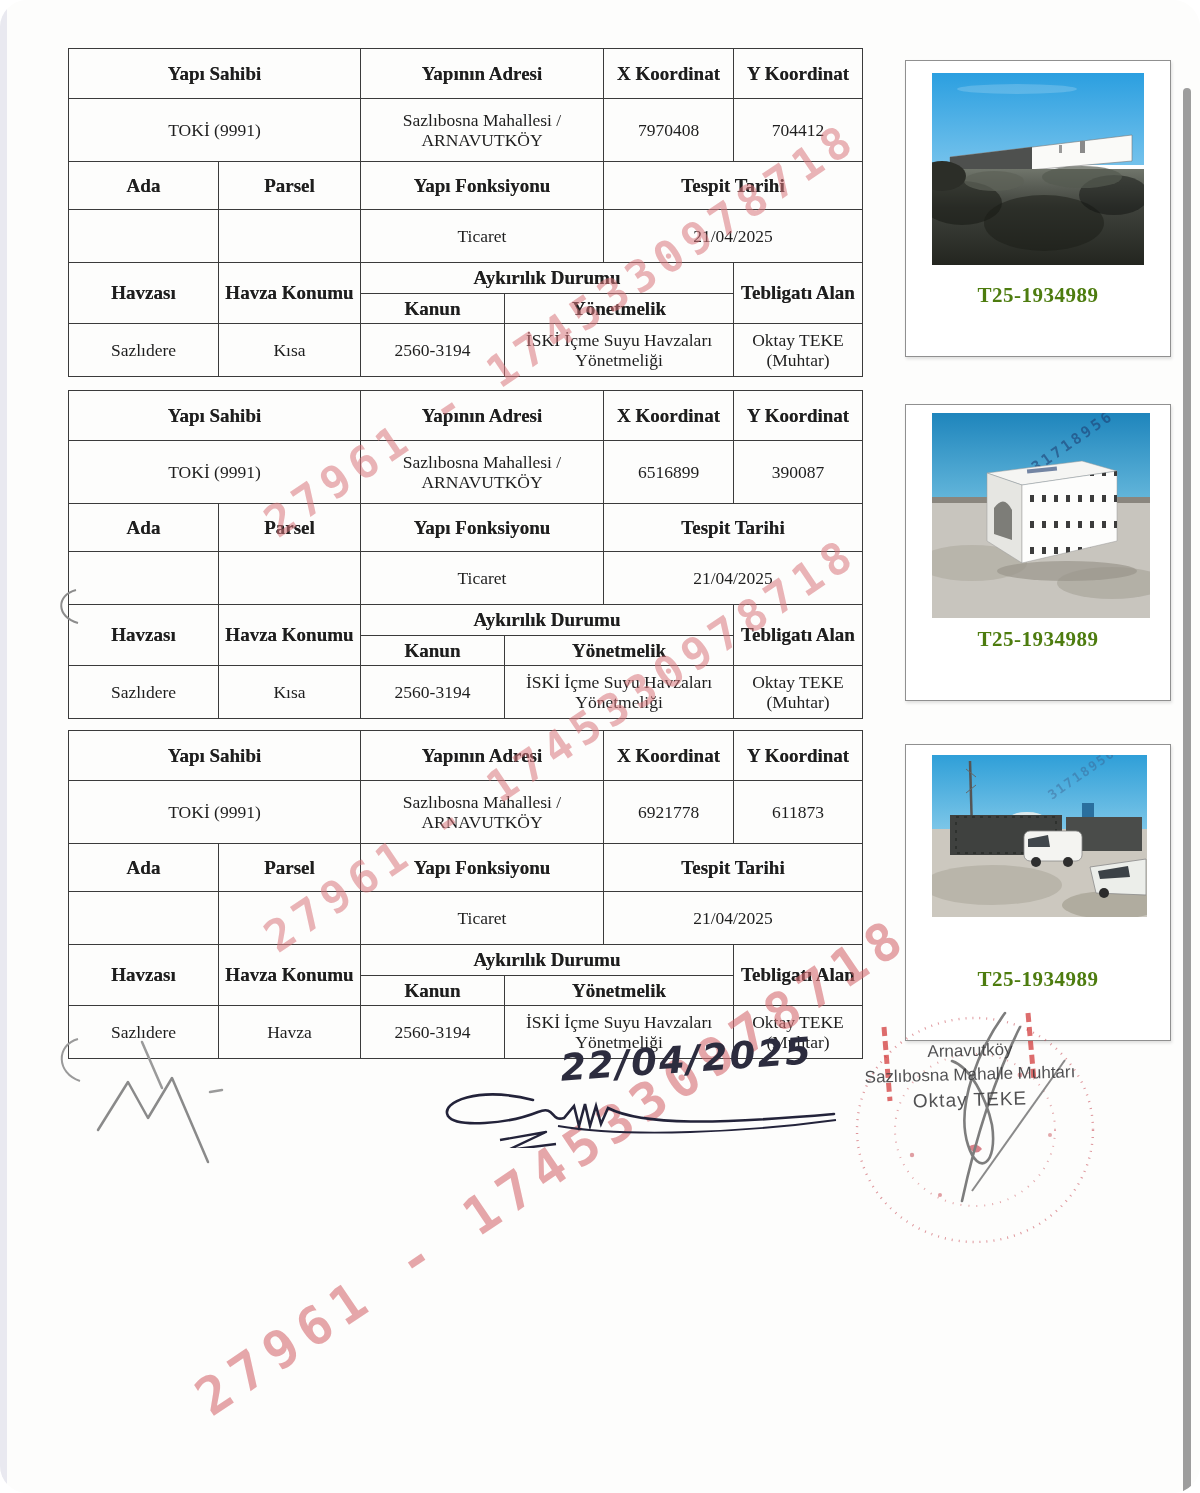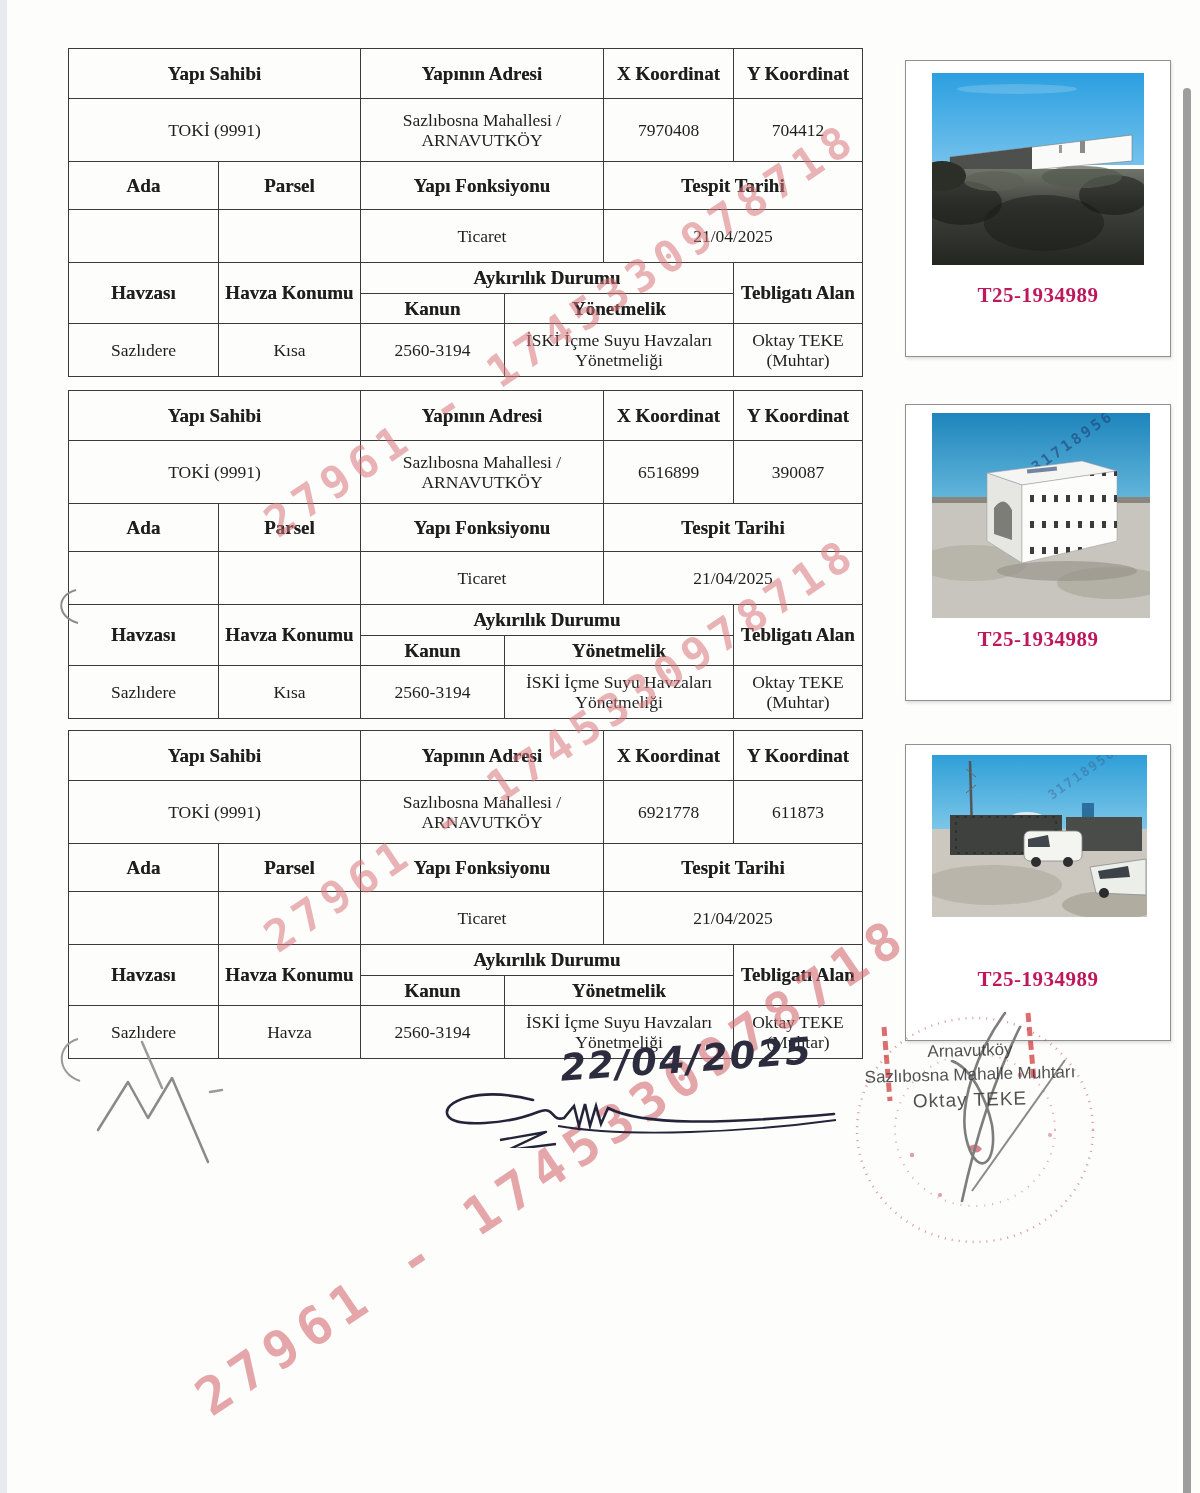--- a/index.html
+++ b/index.html
@@ -1,37 +1,37 @@
 <!DOCTYPE html>
 <html><head>
 <meta charset="utf-8">
 <style>
   html,body{margin:0;padding:0;background:#ffffff;}
   .page{position:relative;width:1200px;height:1493px;background:#fdfdfc;overflow:hidden;
-        font-family:"Liberation Serif",serif;color:#1e1e1e;}
+        font-family:"Liberation Serif",serif;color:#1e1e1e;border-radius:27px;}
   .edge-left{position:absolute;left:0;top:0;width:7px;height:1493px;background:#e9e9f0;}
   .scroll-thumb{position:absolute;left:1183px;top:88px;width:8px;height:1405px;
         background:#9d9d9d;border-radius:4px 4px 0 0;}
   
   .tbl-wrap{position:absolute;left:68px;width:794px;}
   .pos-0{top:48px}.pos-1{top:390px}.pos-2{top:730px}
   table.form{border-collapse:collapse;width:794px;table-layout:fixed;}
   table.form td{border:1.8px solid #3b3b3b;text-align:center;vertical-align:middle;
         padding:1px 3px;line-height:1.15;}
   td.h{font-weight:bold;font-size:19px;text-shadow:0 0 .6px rgba(20,20,20,.65);}
   td.v{font-size:17.5px;}
   tr.rh1 td{height:47px} tr.rv1 td{height:60px} tr.rh2 td{height:45px}
   tr.rv2 td{height:50px} tr.rh3 td{height:28px} tr.rh4 td{height:27px} tr.rv3 td{height:50px}
   
   .frame{position:absolute;left:865px;width:264px;height:295px;background:#fff;
         border:1px solid #909090;box-shadow:1px 2px 3px rgba(0,0,0,.12);}
   .f0{top:44px}.f1{top:388px}.f2{top:728px}
   .frame svg.photo{position:absolute;left:26px;}
   .frame figcaption{position:absolute;top:222px;left:0;width:100%;text-align:center;
-        font-weight:bold;font-size:21px;letter-spacing:.5px;color:#be185d;}
+        font-weight:bold;font-size:21px;letter-spacing:.5px;color:#4d7c0f;}
   
   .wm{position:absolute;font-family:"DejaVu Sans Mono",monospace;font-weight:700;
         white-space:nowrap;transform:rotate(-34deg);transform-origin:center;
         color:rgba(216,118,123,.55);pointer-events:none;}
   .wm1{font-size:44px;letter-spacing:7px;left:209px;top:304px;}
   .wm2{font-size:44px;letter-spacing:7px;left:209px;top:719px;}
   .wm3{font-size:52px;letter-spacing:9px;left:129px;top:1136px;color:rgba(213,108,114,.6);}
   
   .hand-date{position:absolute;left:560px;top:1038px;font-family:"DejaVu Sans",sans-serif;
         font-style:italic;font-weight:600;font-size:37px;color:#2c2c3e;

